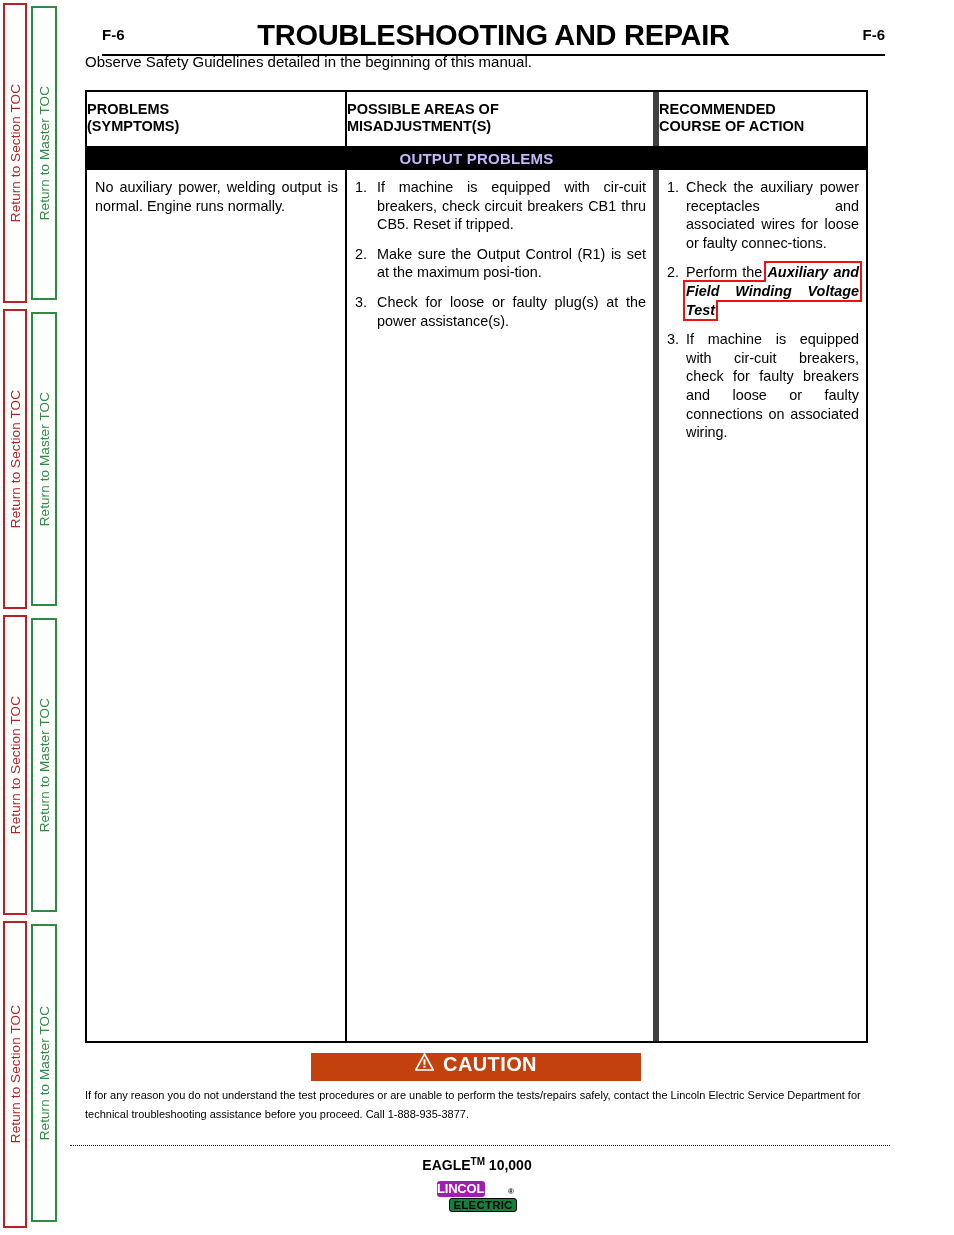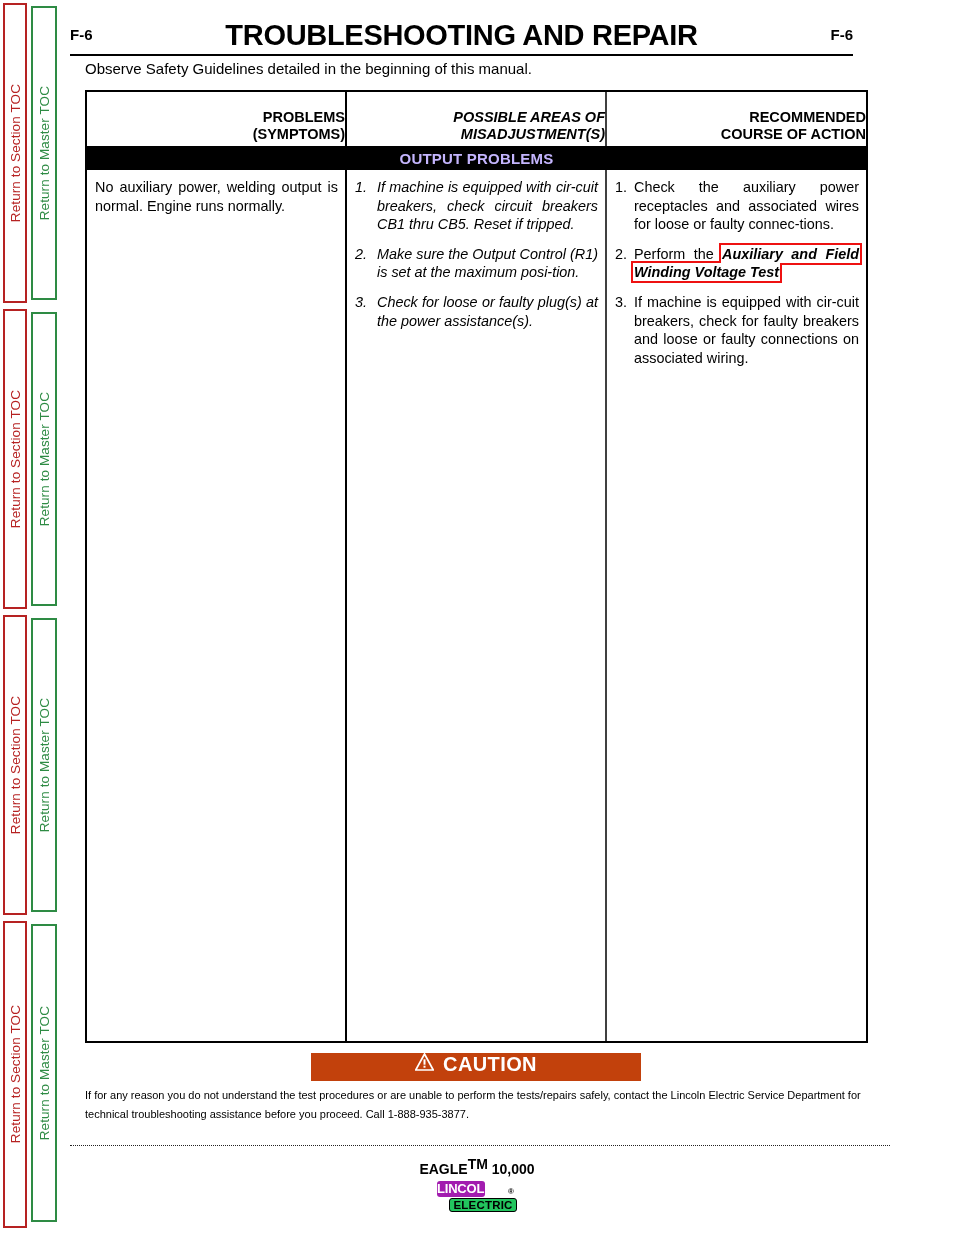--- a/index.html
+++ b/index.html
@@ -46,21 +46,21 @@
   .toc-master {
     left: 31px;
     width: 26px;
     border: 2px solid #2e8b44;
   }
   .toc-master span { color: #2e8b44; }
 
   
   #page-header {
     position: absolute;
-    left: 70px; top: 18px;
+    left: 102px; top: 18px;
     width: 783px;
   }
   .hdr-row {
     position: relative;
     height: 34px;
   }
   .hdr-pagenum {
     position: absolute;
     top: 8px;
     font-size: 15px;
@@ -74,21 +74,21 @@
     font-weight: bold;
     letter-spacing: -0.3px;
     line-height: 34px;
   }
   .hdr-rule {
     border-top: 2.5px solid #000;
     margin-top: 2px;
   }
   #subtitle {
     position: absolute;
-    left: 85px; top: 60px;
+    left: 85px; top: 53px;
     font-size: 15px;
   }
 
   
   #tbl {
     position: absolute;
     left: 85px; top: 90px;
     width: 783px;
     height: 953px;
     box-sizing: border-box;
@@ -96,29 +96,29 @@
     display: flex;
     flex-direction: column;
   }
   #tbl-head {
     display: flex;
     height: 54px;
     border-bottom: 2px solid #000;
   }
   .th {
     box-sizing: border-box;
-    text-align: right;
+    text-align: left;
     font-size: 14.5px;
     font-weight: bold;
     line-height: 17px;
-    padding-top: 17px;
+    padding-top: 9px;
   }
   .th .l2 { display: block; }
   .col1 { width: 258px; }
-  .col2 { width: 262px; border-left: 2px solid #000; border-right: 2px solid #404040; font-style: italic; }
+  .col2 { width: 314px; border-left: 2px solid #000; border-right: 6px solid #404040; }
   .col3 { flex: 1; }
 
   #band {
     background: #000;
     color: #c4b5fd;
     text-align: center;
     font-size: 15px;
     font-weight: bold;
     height: 22px;
     line-height: 22px;
@@ -198,21 +198,21 @@
     border-top: 1.6px dotted #222;
   }
   #model {
     position: absolute;
     left: 0; top: 1156px;
     width: 954px;
     text-align: center;
     font-size: 14px;
     font-weight: bold;
   }
-  #model sup { font-size: 14px; vertical-align: 5px; }
+  #model sup { font-size: 10px; vertical-align: 5px; }
   #logo {
     position: absolute;
     left: 437px; top: 1181px;
     width: 82px;
   }
   #logo .lrow1 {
     position: relative;
     background: #a21caf;
     color: #fff;
     border-radius: 3px;
@@ -235,21 +235,21 @@
     margin-top: 1px;
     border: 1.6px solid #000;
     border-radius: 3px;
     width: 68px;
     height: 14px;
     line-height: 13px;
     text-align: center;
     font-size: 11.5px;
     font-weight: bold;
     letter-spacing: .2px;
-    background: #22c55e;
+    background: #15803d;
     box-sizing: border-box;
   }
 </style>
 </head>
 <body>
 
 <div id="sidebar">
 
   <div class="toc-tab toc-section" style="top:3px;height:300px;">
     <span>Return to Section TOC</span>

